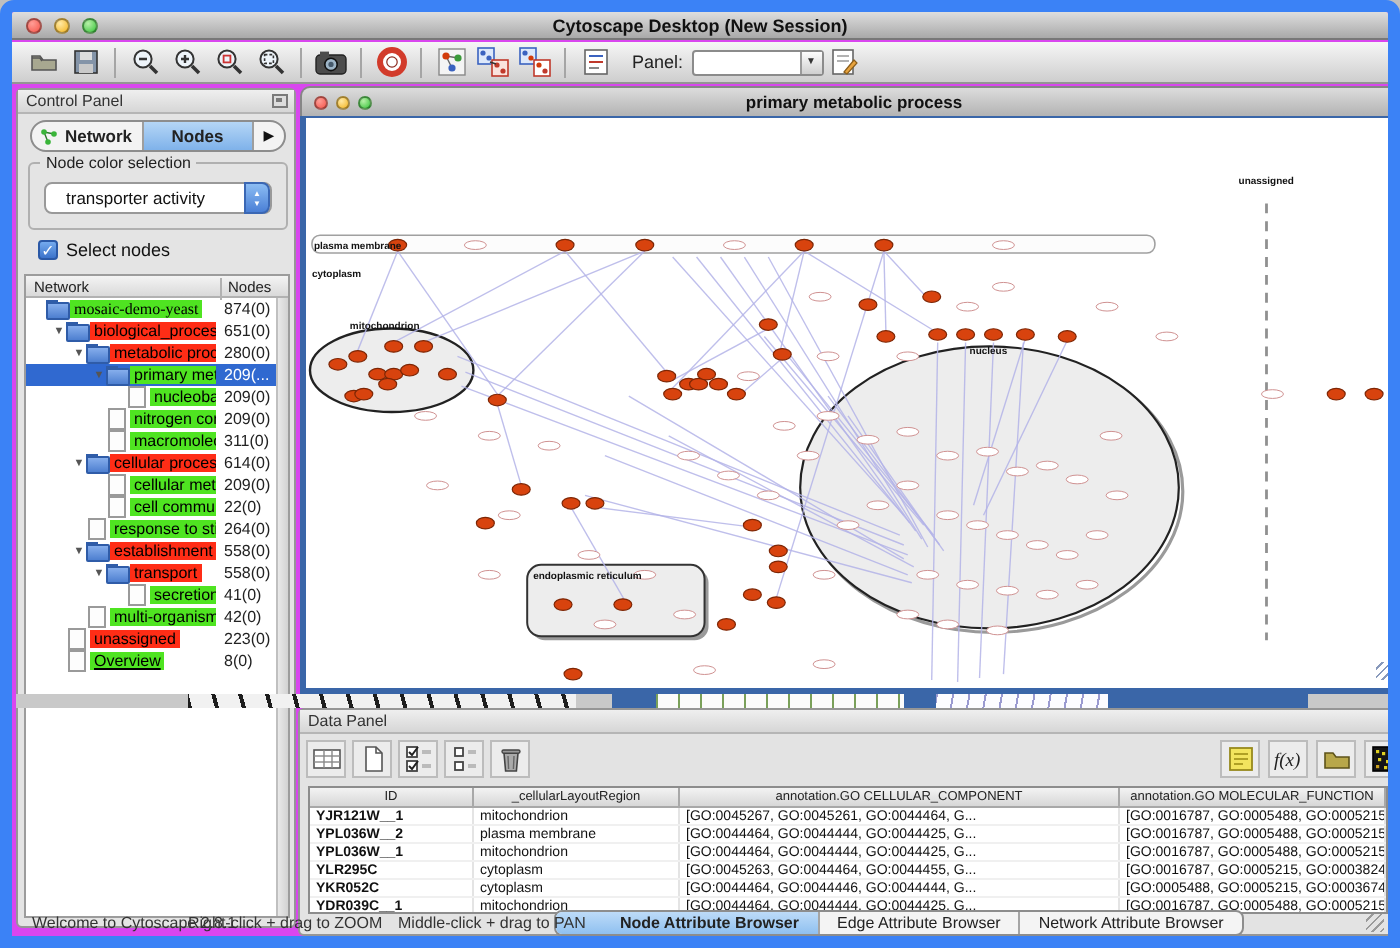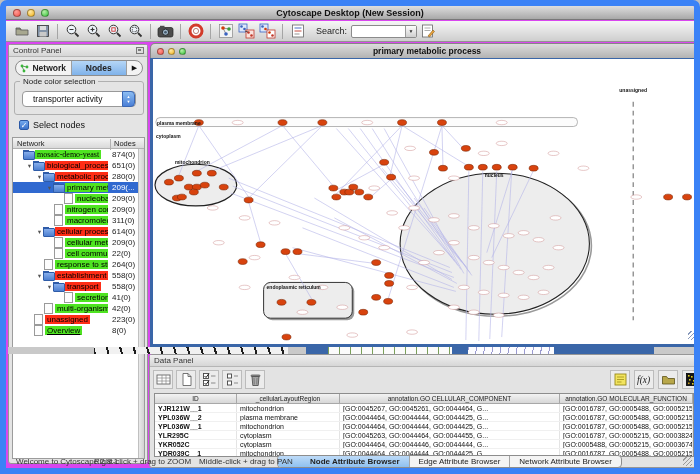--- a/index.html
+++ b/index.html
@@ -215,21 +215,21 @@
       </span>
     <span class="tsep"></span>
     <span class="tbtn">
         <svg class="isvg" width="16" height="16">
           <rect x="2.5" y="2" width="11" height="12" fill="#fff" stroke="#666" stroke-width="0.8"></rect>
           <line x1="4.5" y1="5" x2="11.5" y2="5" stroke="#3a62c0" stroke-width="0.9"></line>
           <line x1="4.5" y1="8" x2="11.5" y2="8" stroke="#c0392b" stroke-width="0.9"></line>
           <line x1="4.5" y1="11" x2="9.5" y2="11" stroke="#888" stroke-width="0.9"></line>
         </svg>
       </span>
-    <span class="search-label">Search:</span>
+    <span class="search-label">Panel:</span>
     <span class="search-combo">
         <span class="dd">▼</span>
       </span>
     <span class="tbtn">
         <svg class="isvg" width="16" height="16">
           <rect x="2.5" y="2" width="10" height="12" fill="#fff" stroke="#666" stroke-width="0.8"></rect>
           <line x1="4.5" y1="5" x2="10.5" y2="5" stroke="#999" stroke-width="0.8"></line>
           <line x1="4.5" y1="7.5" x2="10.5" y2="7.5" stroke="#999" stroke-width="0.8"></line>
           <path d="M8 13 L13 7 L14.5 8.5 L9.5 14z" fill="#e8a33d" stroke="#8a5d1a" stroke-width="0.6"></path>
         </svg>

